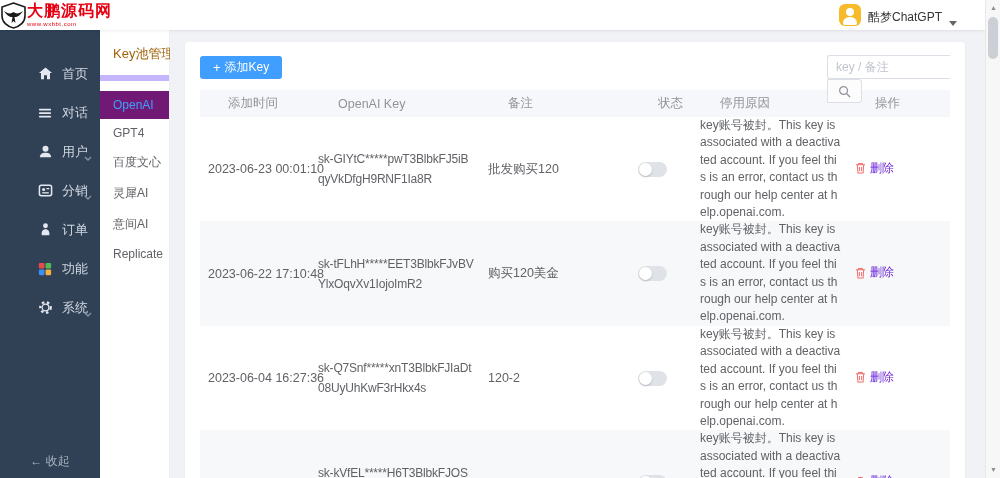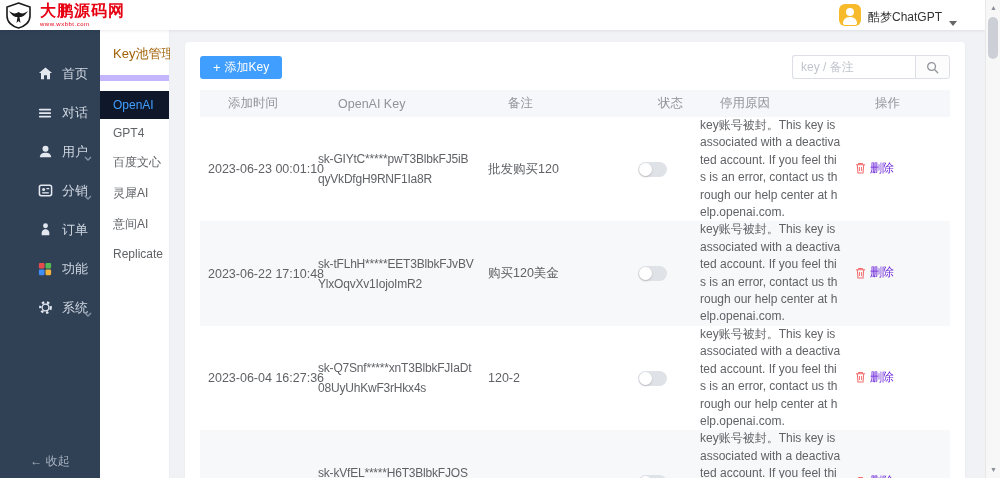--- a/index.html
+++ b/index.html
@@ -2,21 +2,21 @@
 <html><head>
 <meta charset="utf-8">
 <style>
   * { margin:0; padding:0; box-sizing:border-box; }
   html,body { width:1000px; height:478px; overflow:hidden; }
   body { font-family:"Liberation Sans","DejaVu Sans",sans-serif; background:#f0f2f5; position:relative; }
 
   
   .topbar { position:absolute; left:0; top:0; width:985px; height:30px; background:#fff;
             box-shadow:0 1px 3px rgba(0,0,0,.08); z-index:5; display:flex; align-items:center; justify-content:space-between; }
-  .logo { display:flex; align-items:center; gap:8px; padding-left:5px; }
+  .logo { display:flex; align-items:center; gap:0; }
   .logo-text-wrap { line-height:1; }
   .logo-title { color:#e60012; font-weight:bold; font-size:16px; letter-spacing:1px; }
   .logo-sub { color:#e60012; font-size:6px; margin-top:2px; letter-spacing:.5px; }
   .user { display:flex; align-items:flex-end; gap:7px; padding-right:28px; cursor:pointer; }
   .avatar { width:22px; height:22px; border-radius:6px; background:#f7ba2a; position:relative; }
   .avatar::before { content:""; position:absolute; left:7px; top:4px; width:8px; height:8px; border-radius:50%; background:#fff; }
   .avatar::after { content:""; position:absolute; left:4px; top:13px; width:14px; height:8px; border-radius:7px 7px 2px 2px; background:#fff; }
   .user-name { font-size:12px; color:#333; }
   .caret-down { width:0; height:0; border-left:4px solid transparent; border-right:4px solid transparent; border-top:5px solid #666; }
 
@@ -26,31 +26,31 @@
   .nav-item { height:39px; display:flex; align-items:center; padding-left:37px; gap:9px; font-size:13px; cursor:pointer; position:relative; }
   .nav-item .ni-icon { width:16px; height:16px; flex:0 0 16px; display:flex; align-items:center; justify-content:center; }
   .nav-item .chev { position:absolute; right:8px; top:17px; }
   .collapse-btn { position:absolute; left:0; bottom:8px; width:100%; text-align:center; font-size:12px; color:#aab4c2; cursor:pointer;margin-top:30px; }
 
   
   .submenu { position:absolute; left:100px; top:30px; width:70px; height:448px; background:#fff; border-right:1px solid #ebeef2; }
   .submenu-title { font-size:13px; color:#a16207; padding:15px 0 12px 13px; border-bottom:6px solid #c4b5fd; white-space:nowrap; }
   .submenu-items { padding-top:10px; }
   .submenu-item { font-size:12px; color:#606266; padding:7px 0 7px 13px; cursor:pointer; white-space:nowrap; }
-  .submenu-item.active { background:#0f172a; color:#409eff; }
+  .submenu-item.active { background:#701a75; color:#409eff; }
 
   
   .content { position:absolute; left:170px; top:30px; width:815px; height:448px; background:#f0f2f5; }
   .card { position:absolute; left:15px; top:12px; width:780px; height:440px; background:#fff; border-radius:4px 4px 0 0; box-shadow:0 1px 3px rgba(0,0,0,.05); }
 
   .toolbar { position:relative; height:48px; }
   .add-btn { position:absolute; left:15px; top:14px; height:23px; background:#409eff; color:#fff; border:none; border-radius:3px;
              font-size:12px; padding:0 13px; cursor:pointer; display:flex; align-items:center; gap:4px; font-family:inherit; }
   .add-plus { font-size:13px; line-height:1; }
-  .search { position:absolute; right:15px; top:13px; display:flex; }
+  .search { position:absolute; right:15px; top:13px; display:flex;flex-direction:column; }
   .search input { width:123px; height:24px; border:1px solid #dcdfe6; border-right:none; border-radius:3px 0 0 3px;
                   font-size:12px; padding:0 8px; color:#606266; outline:none; font-family:inherit; }
   .search input::placeholder { color:#c0c4cc; }
   .search-btn { width:35px; height:24px; border:1px solid #dcdfe6; background:#fcfcfd; border-radius:0 3px 3px 0;
                 cursor:pointer; display:flex; align-items:center; justify-content:center; }
 
   .grid { display:grid; grid-template-columns:110px 170px 150px 62px 155px 95px; margin:0 15px; }
   .thead { background:#f5f7fa; height:27px; align-items:center; }
   .thead .cell { font-size:12.5px; color:#909399; padding-left:8px; white-space:nowrap;margin-left:20px; }
   .trow { min-height:88px; align-items:center; }

